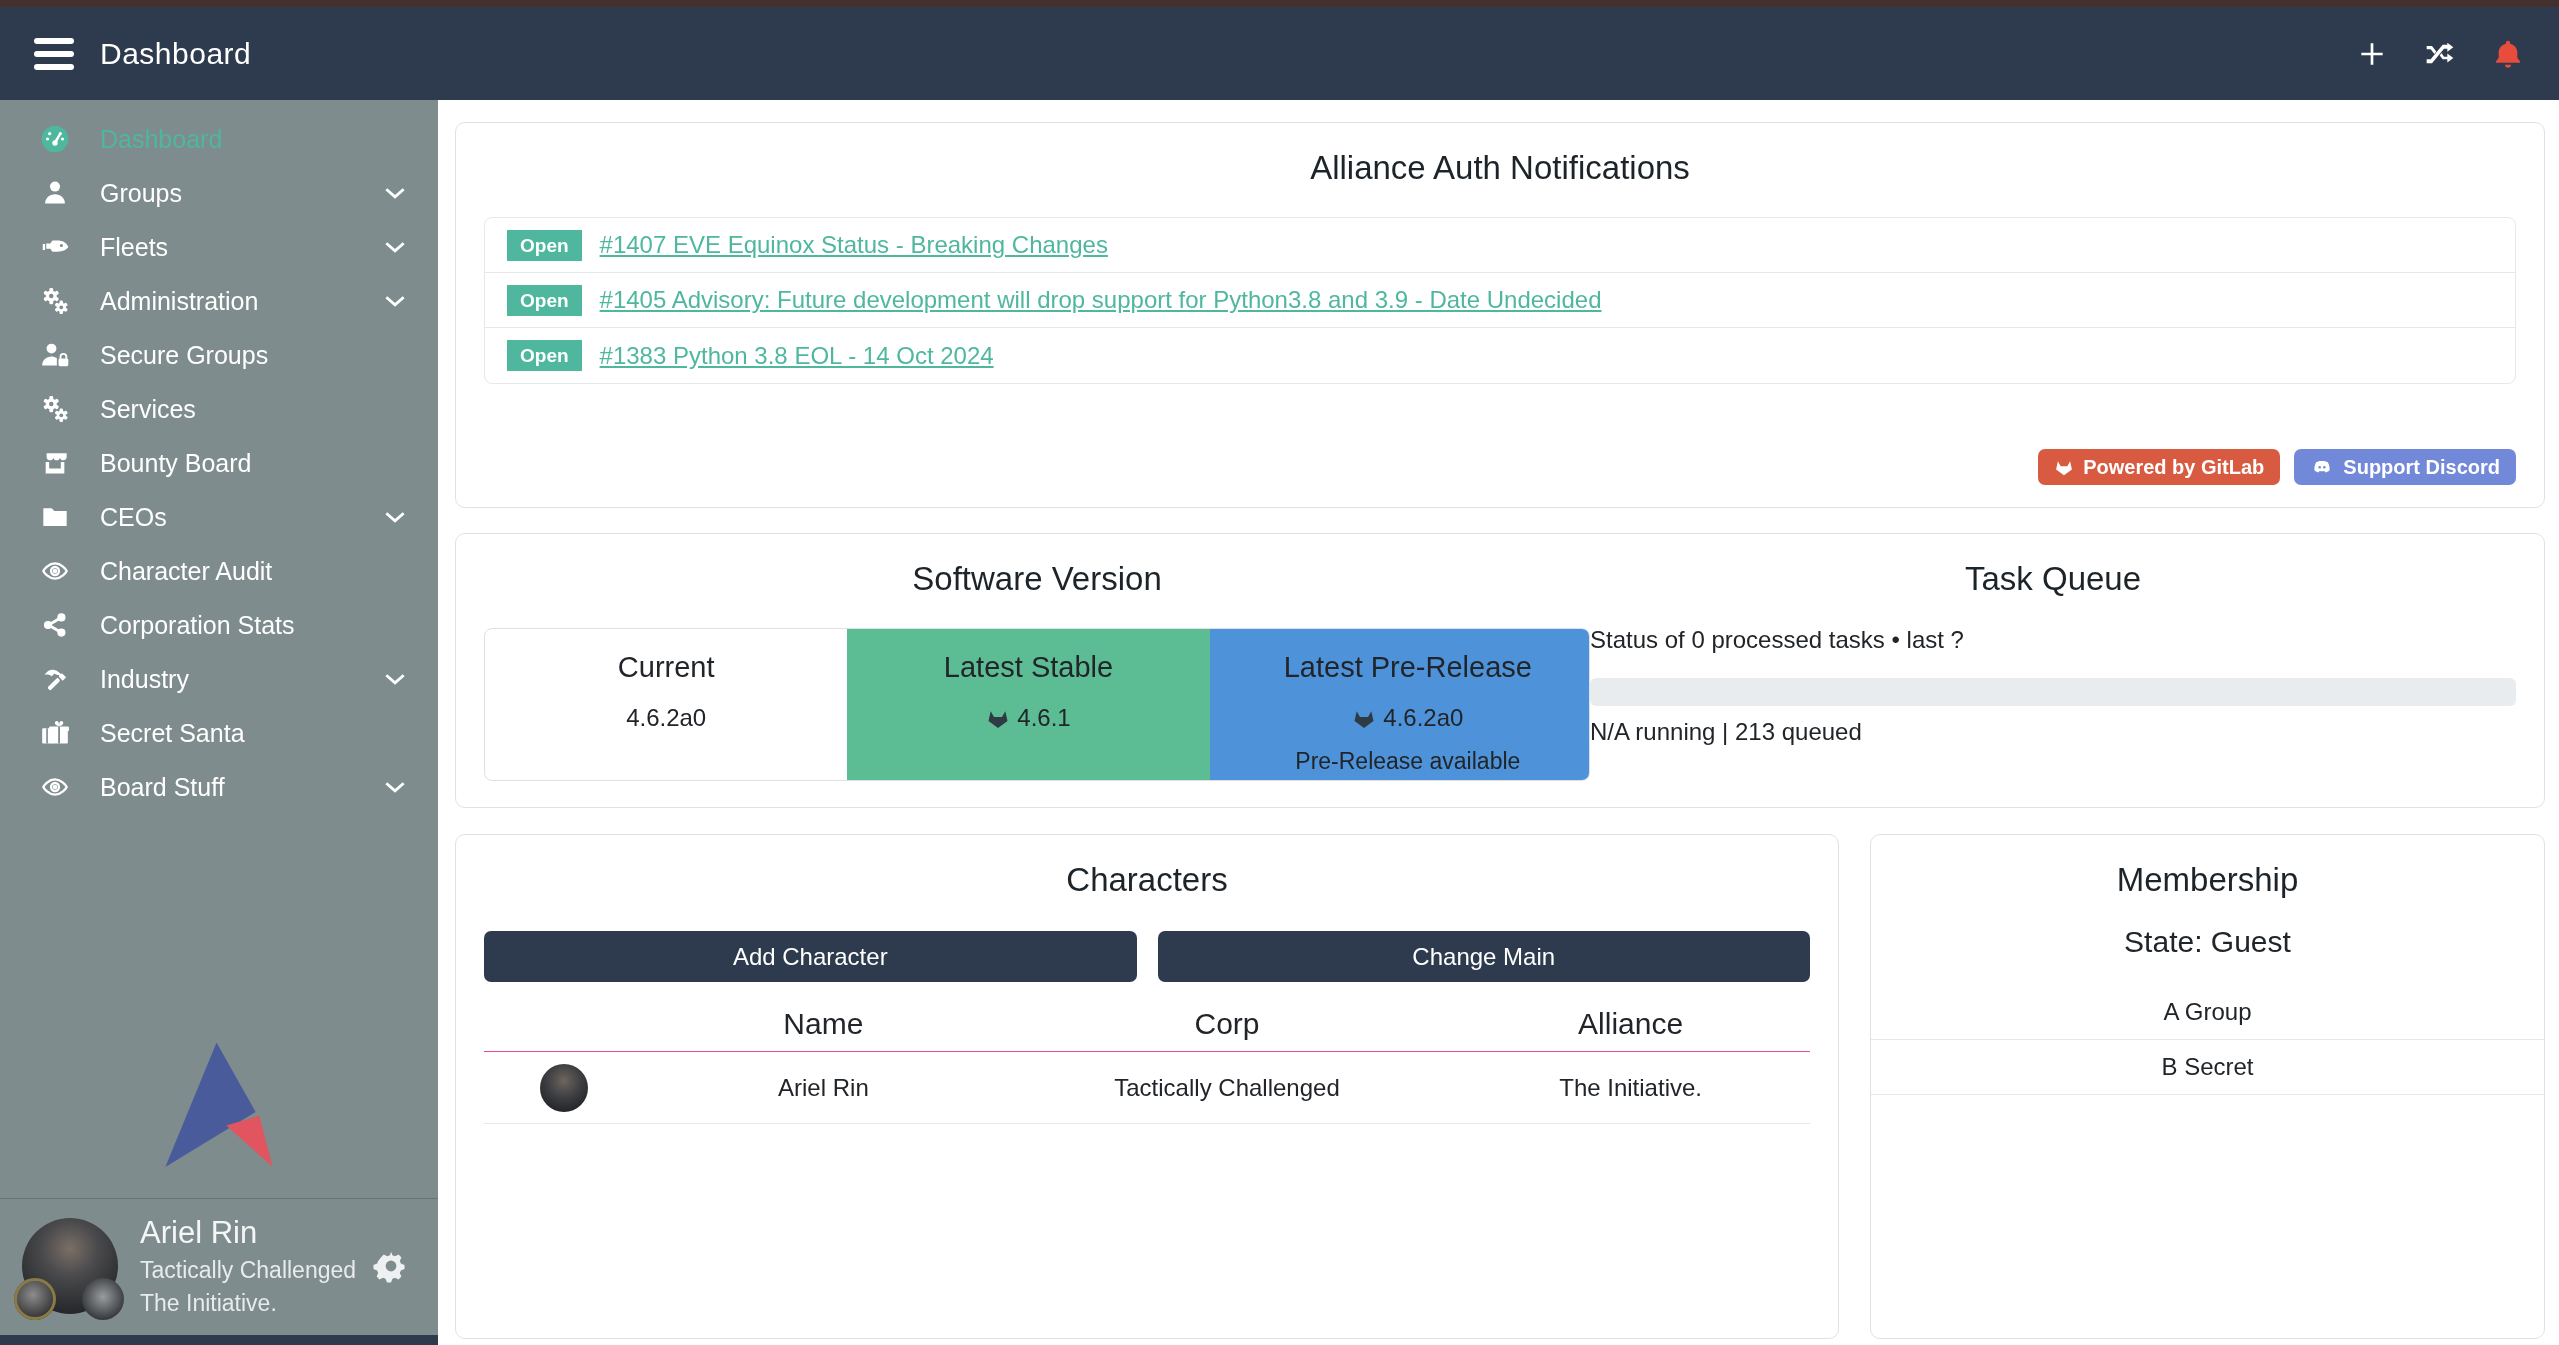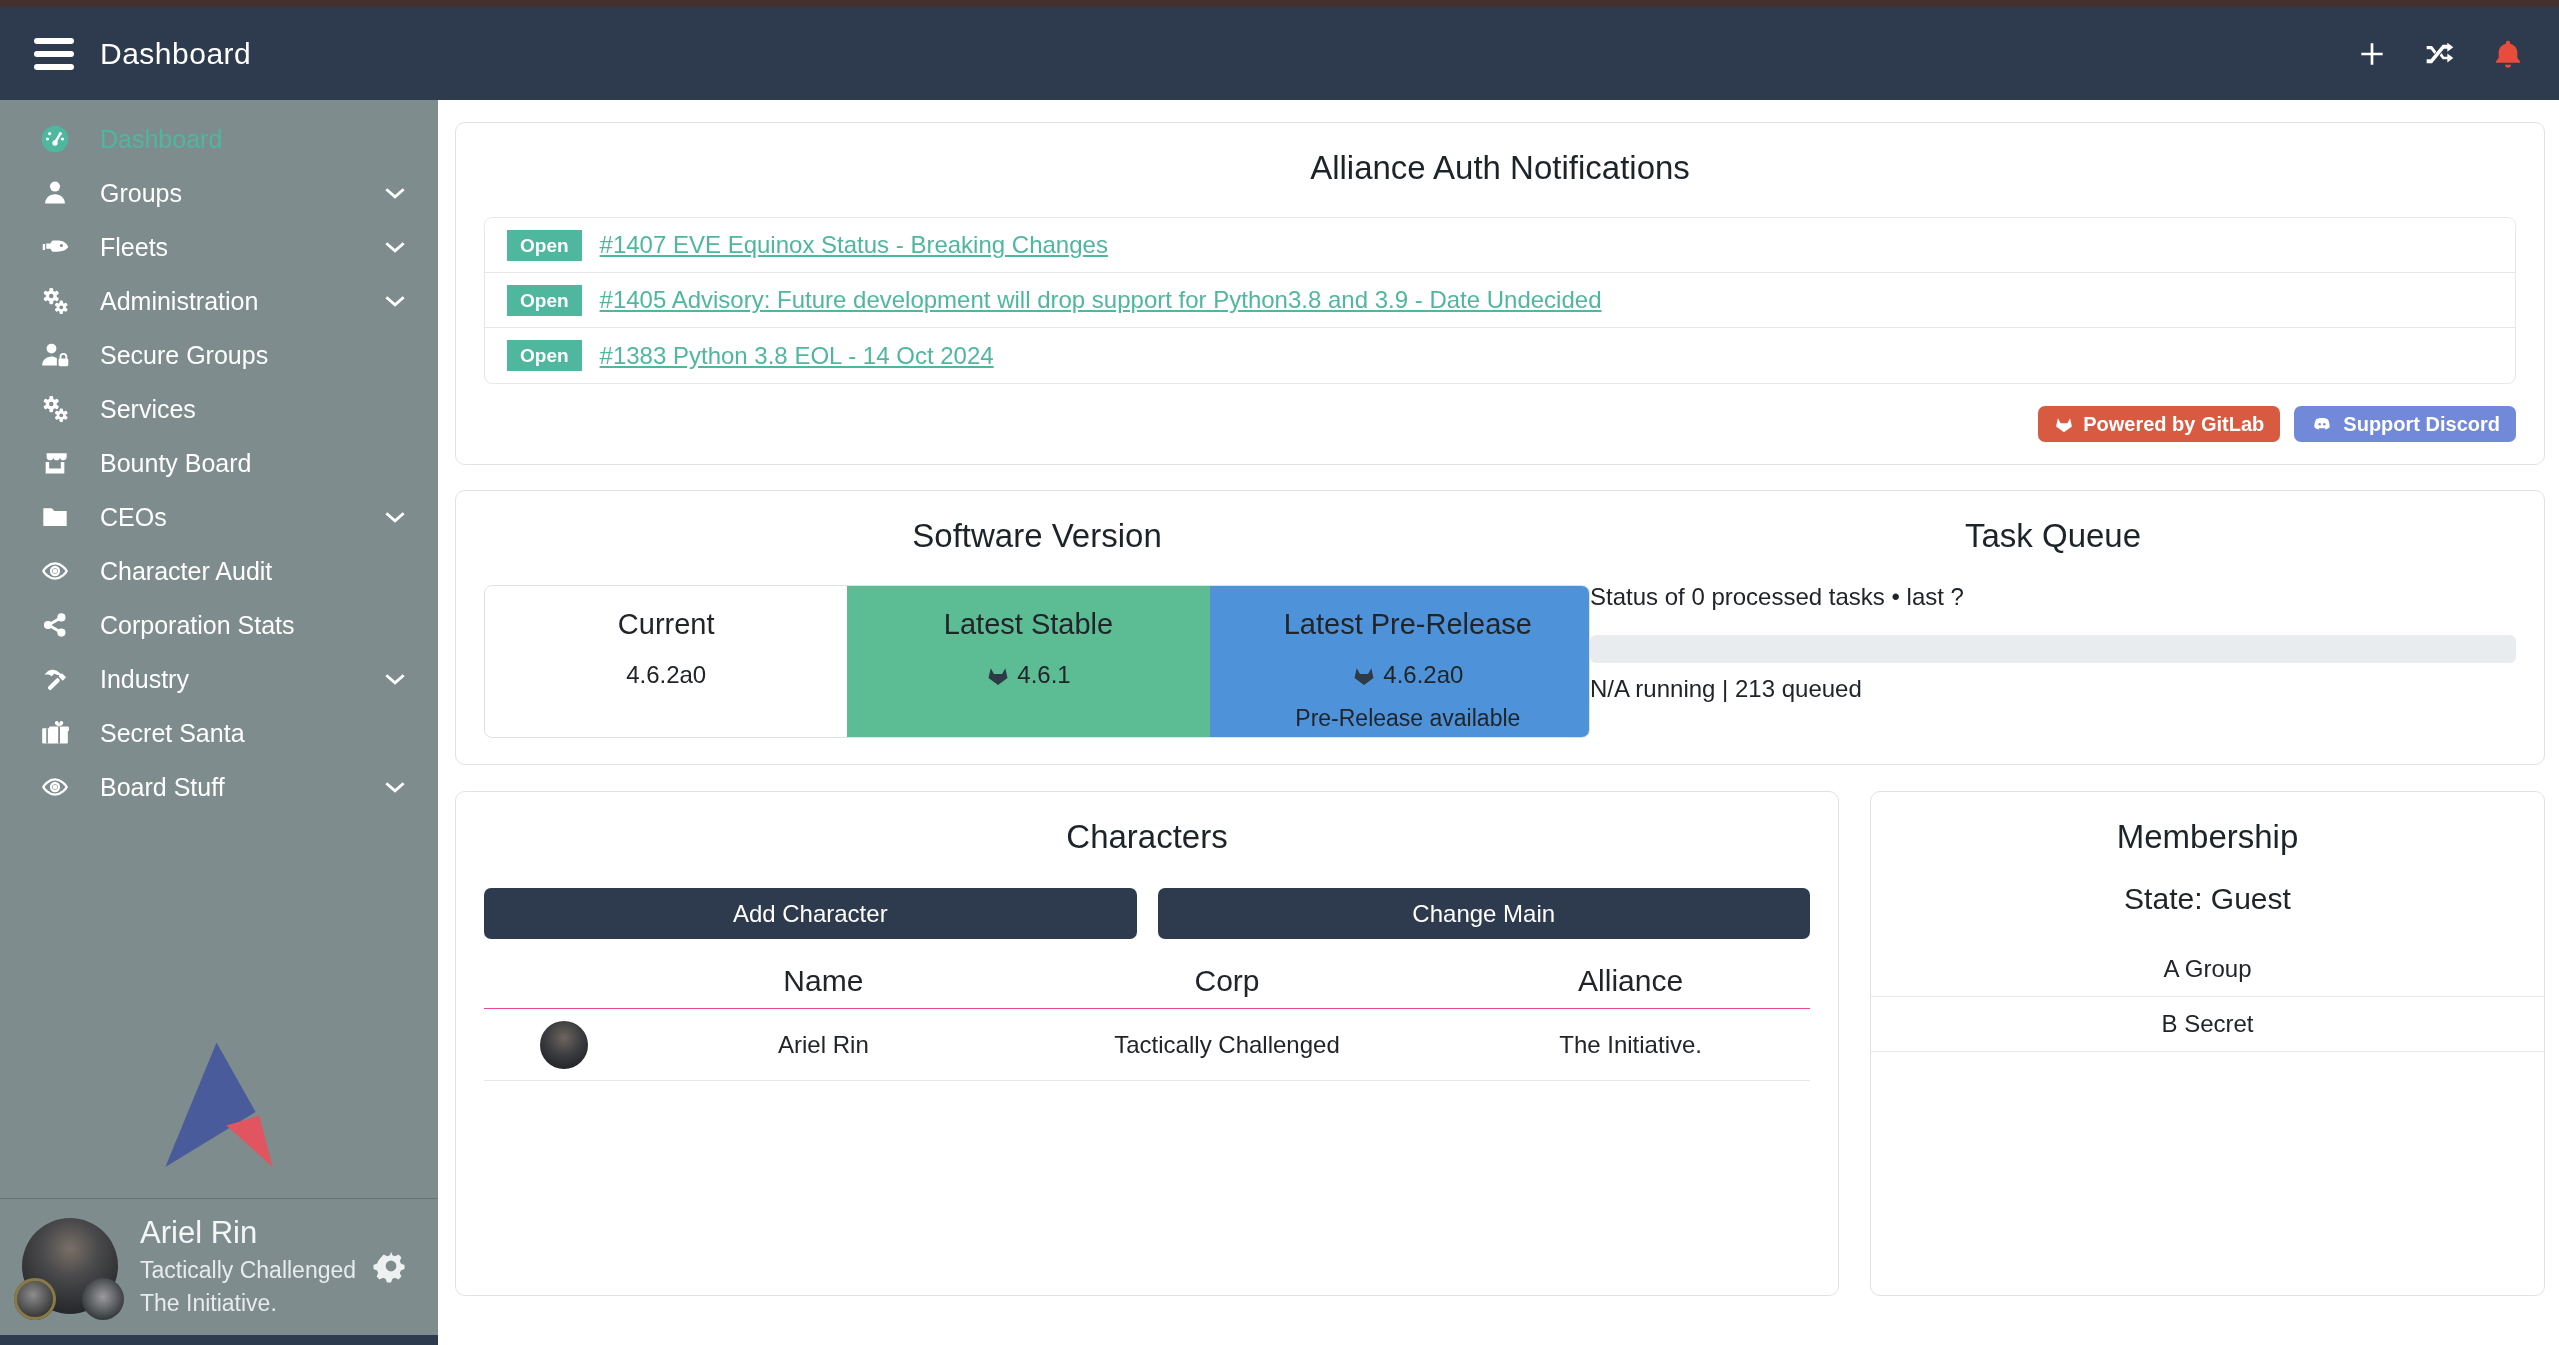--- a/index.html
+++ b/index.html
@@ -45,21 +45,21 @@
   .panel{border:1px solid var(--border);border-radius:10px;background:#fff;}
   .panel-title{text-align:center;font-size:33px;font-weight:400;color:#1d2429;}
 
   .panel-notif{padding:26px 28px 22px 28px;margin-bottom:25px;}
   .notif-list{margin-top:30px;border:1px solid #e6e9eb;border-radius:8px;}
   .notif-row{display:flex;align-items:center;height:55px;padding:0 22px;border-bottom:1px solid #e6e9eb;}
   .notif-row:last-child{border-bottom:none;}
   .badge-open{background:var(--accent);color:#fff;font-size:19px;font-weight:bold;padding:6px 13px;border-radius:0;line-height:1;}
   .notif-link{color:var(--accent);font-size:24px;margin-left:18px;text-decoration:underline;cursor:pointer;}
   .notif-badges{display:flex;justify-content:flex-end;gap:14px;margin-top:22px;}
-  .shieldbadge{display:flex;align-items:center;gap:9px;color:#fff;font-size:20px;font-weight:bold;padding:8px 16px;border-radius:7px;cursor:pointer;line-height:1;}
+  .shieldbadge{display:flex;align-items:center;gap:9px;color:#fff;font-size:20px;font-weight:bold;padding:8px 16px;border-radius:7px;cursor:pointer;line-height:1;margin-top:43px;}
   .shieldbadge.gitlab{background:var(--gitlab);}
   .shieldbadge.discord{background:var(--discord);}
 
   .panel-mid{display:flex;padding:26px 28px;margin-bottom:26px;height:275px;}
   .mid-col{flex:1;display:flex;flex-direction:column;}
   .version-box{display:flex;margin-top:30px;border:1px solid var(--border);border-radius:8px;overflow:hidden;height:164px;width:1106px;}
   .vcell{flex:1;text-align:center;padding-top:22px;}
   .vcell .vlabel{font-size:29px;}
   .vcell .vver{font-size:24px;margin-top:20px;display:flex;align-items:center;justify-content:center;gap:7px;}
   .vcell .vnote{font-size:23px;margin-top:16px;}

